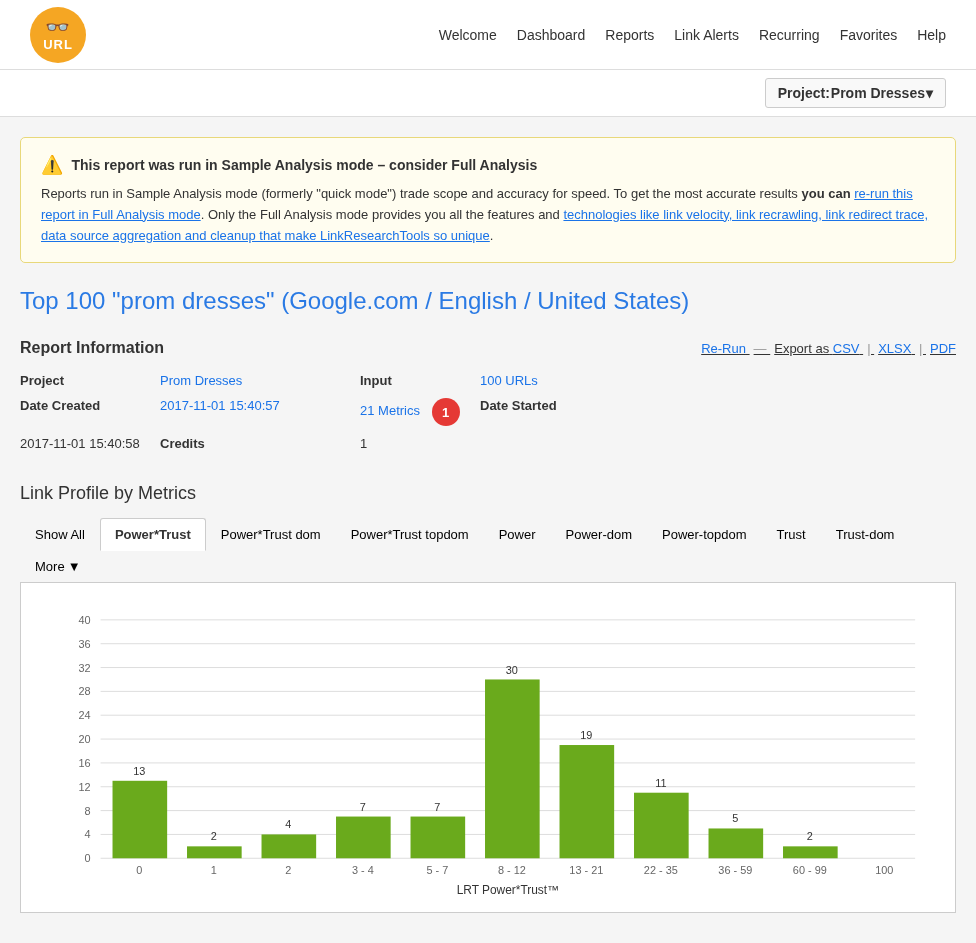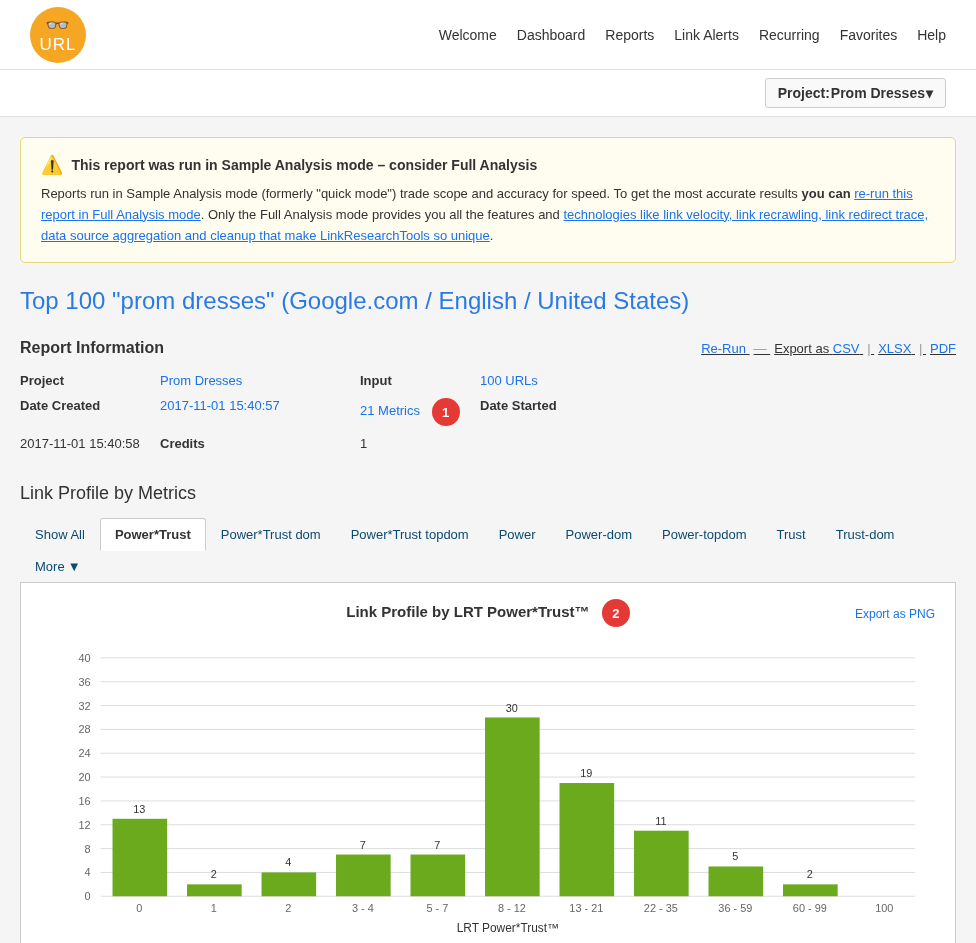--- a/index.html
+++ b/index.html
@@ -2,21 +2,21 @@
 <html><head>
   <meta charset="utf-8">
   <style>
     * { box-sizing: border-box; margin: 0; padding: 0; }
     body { font-family: Arial, sans-serif; font-size: 14px; color: #333; background: #f5f5f5; }
 
     
     .header { background: #fff; padding: 0 30px; display: flex; align-items: center; border-bottom: 1px solid #ddd; height: 70px; }
     .logo { width: 56px; height: 56px; background: #f5a623; border-radius: 50%; display: flex; flex-direction: column; align-items: center; justify-content: center; margin-right: 30px; flex-shrink: 0; }
     .logo-icon { font-size: 20px; color: #fff; line-height: 1; }
-    .logo-text { font-size: 17px; font-weight: normal; color: #fff; letter-spacing: 1px; }
+    .logo-text { font-size: 13px; font-weight: bold; color: #fff; letter-spacing: 1px; }
     nav { display: flex; align-items: center; gap: 20px; margin-left: auto; }
     nav a { text-decoration: none; color: #333; font-size: 14px; }
 
     
     .project-bar { background: #fff; display: flex; justify-content: flex-end; padding: 8px 30px; border-bottom: 1px solid #ddd; }
     .project-selector { border: 1px solid #ccc; padding: 6px 12px; font-size: 14px; background: #f9f9f9; cursor: pointer; border-radius: 3px; display: flex; align-items: center; gap: 1px; }
     .project-selector span { font-weight: bold; }
 
     
     .main { max-width: 976px; margin: 0 auto; padding: 20px 20px; }
@@ -45,21 +45,21 @@
     .meta-value a { color: #1a73e8; text-decoration: none; }
 
     
     .badge { display: inline-flex; align-items: center; justify-content: center; width: 28px; height: 28px; background: #e53935; color: #fff; border-radius: 50%; font-size: 13px; font-weight: bold; margin-left: 8px; vertical-align: middle; }
 
     
     .section-title { font-size: 18px; font-weight: normal; margin-bottom: 14px; color: #333; }
 
     
     .tabs { display: flex; align-items: center; border-bottom: 1px solid #ccc; margin-bottom: 0; flex-wrap: wrap; }
-    .tab { padding: 8px 14px; cursor: pointer; font-size: 13px; color: #0c4a6e; text-decoration: none; border: 1px solid transparent; margin-bottom: -1px; }
+    .tab { padding: 8px 14px; cursor: pointer; font-size: 13px; color: #000000; text-decoration: none; border: 1px solid transparent; margin-bottom: -1px; }
     .tab.active { border: 1px solid #ccc; border-bottom: 1px solid #fff; background: #fff; color: #333; font-weight: bold; border-radius: 3px 3px 0 0; }
     .tab-more { display: flex; align-items: center; gap: 3px; }
 
     
     .chart-container { background: #fff; border: 1px solid #ccc; border-top: none; padding: 16px 20px 10px; }
     .chart-header { display: flex; justify-content: space-between; align-items: center; margin-bottom: 10px; }
     .chart-title { font-size: 15px; font-weight: bold; text-align: center; flex: 1; }
     .export-png { font-size: 12px; color: #1a73e8; text-decoration: none; }
 
     
@@ -152,30 +152,20 @@
     <a href="#" class="tab">Power-topdom</a>
     <a href="#" class="tab">Trust</a>
     <a href="#" class="tab">Trust-dom</a>
     <a href="#" class="tab tab-more">
       <span>More</span>
       <span>▼</span>
     </a>
   </div>
 
   <div class="chart-container">
-    <div class="chart-header">
-      <div style="flex:1"></div>
-      <div class="chart-title">
-        <span>Link Profile by LRT Power*Trust™</span>
-        <span class="badge" style="background:#e53935;font-size:13px;">2</span>
-      </div>
-      <div style="flex:1; text-align:right;">
-        <a href="#" class="export-png">Export as PNG</a>
-      </div>
-    </div>
 
     <div class="chart-svg-wrapper">
       <svg viewBox="0 0 900 300" width="100%" height="300">
 
         <g>
 
           <line x1="60" y1="260" x2="880" y2="260" stroke="#ddd" stroke-width="1"></line>
           <text x="50" y="264" text-anchor="end" font-size="11" fill="#666">0</text>
 
           <line x1="60" y1="236" x2="880" y2="236" stroke="#ddd" stroke-width="1"></line>

